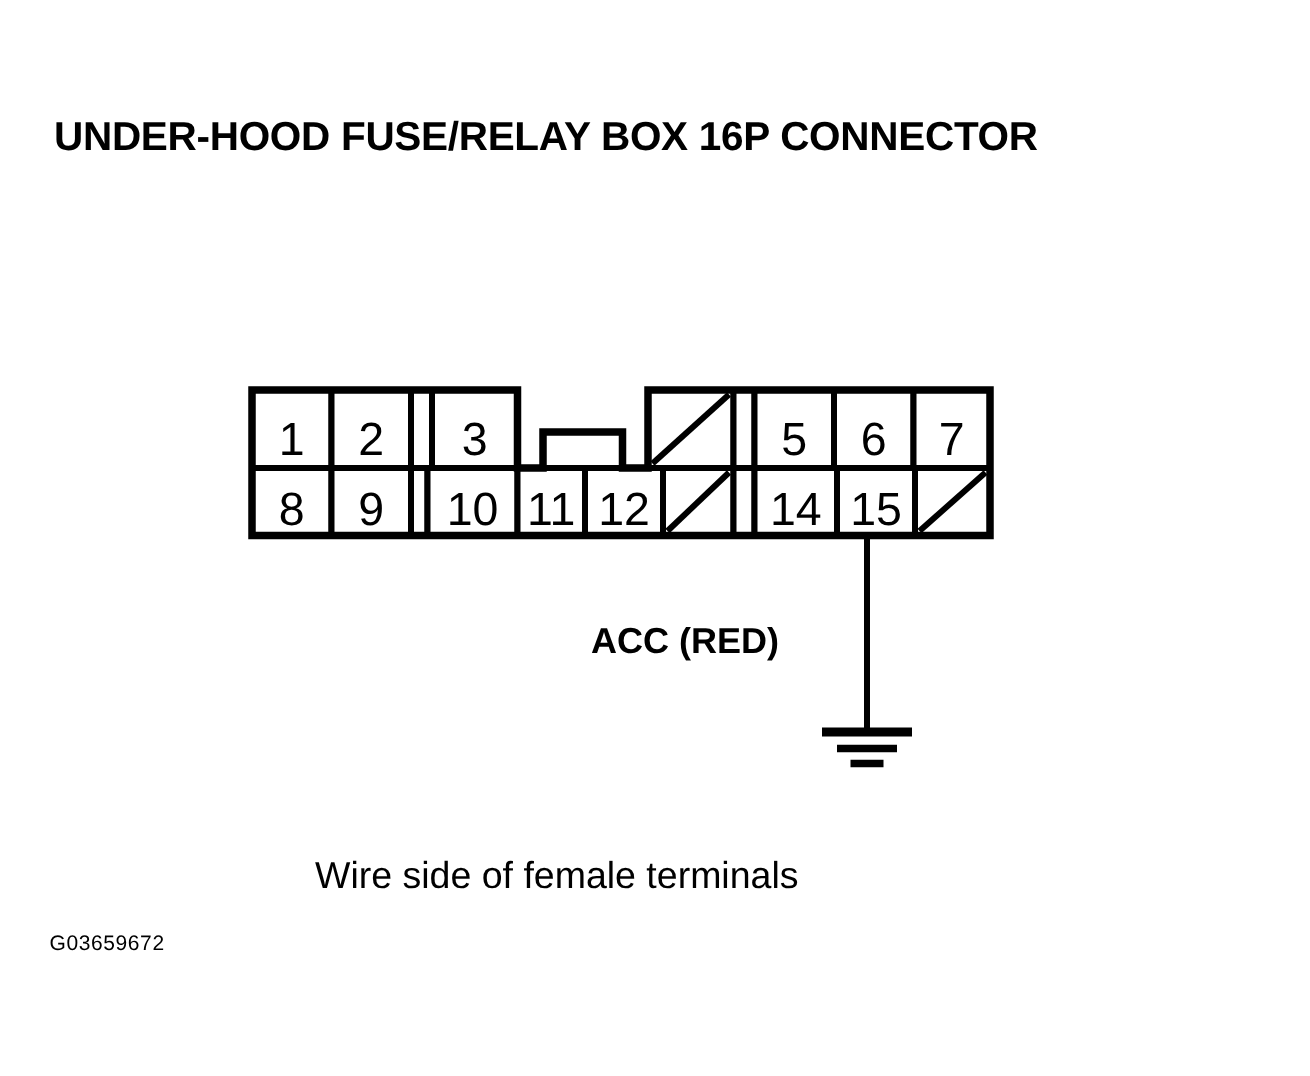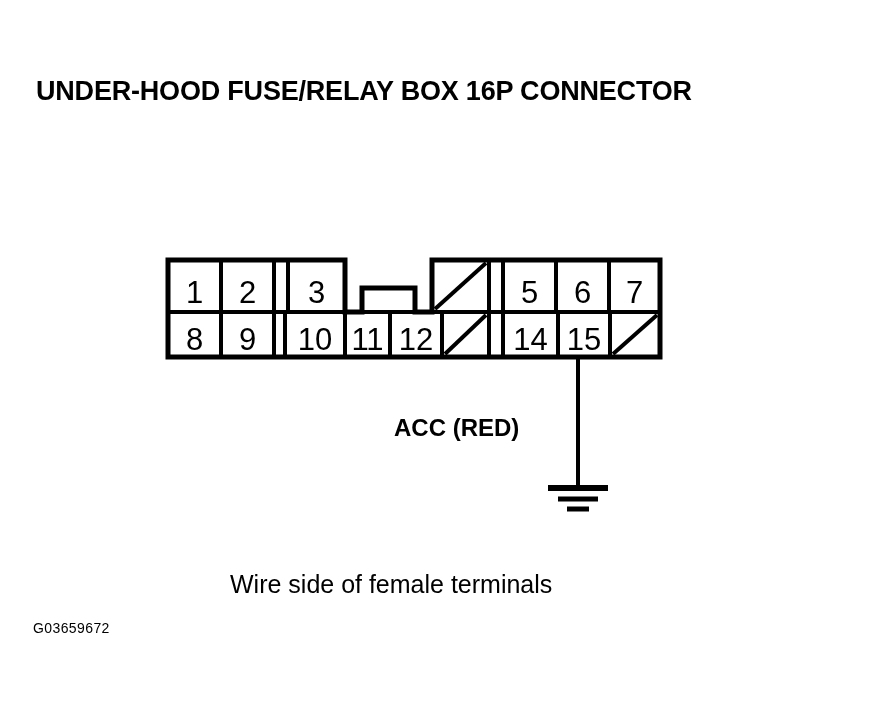--- a/index.html
+++ b/index.html
@@ -33,21 +33,20 @@
     font-family: "Liberation Sans", sans-serif;
   }
   .caption {
     position: absolute;
     left: 210px;
     top: 570px;
     font-size: 25px;
     font-weight: normal;
     white-space: nowrap;
     font-family: "Liberation Sans", sans-serif;
-    margin-left: 20px;
   }
   .refcode {
     position: absolute;
     left: 33px;
     top: 620px;
     font-size: 14px;
     font-weight: normal;
     letter-spacing: 0.4px;
     white-space: nowrap;
     font-family: "Liberation Sans", sans-serif;

